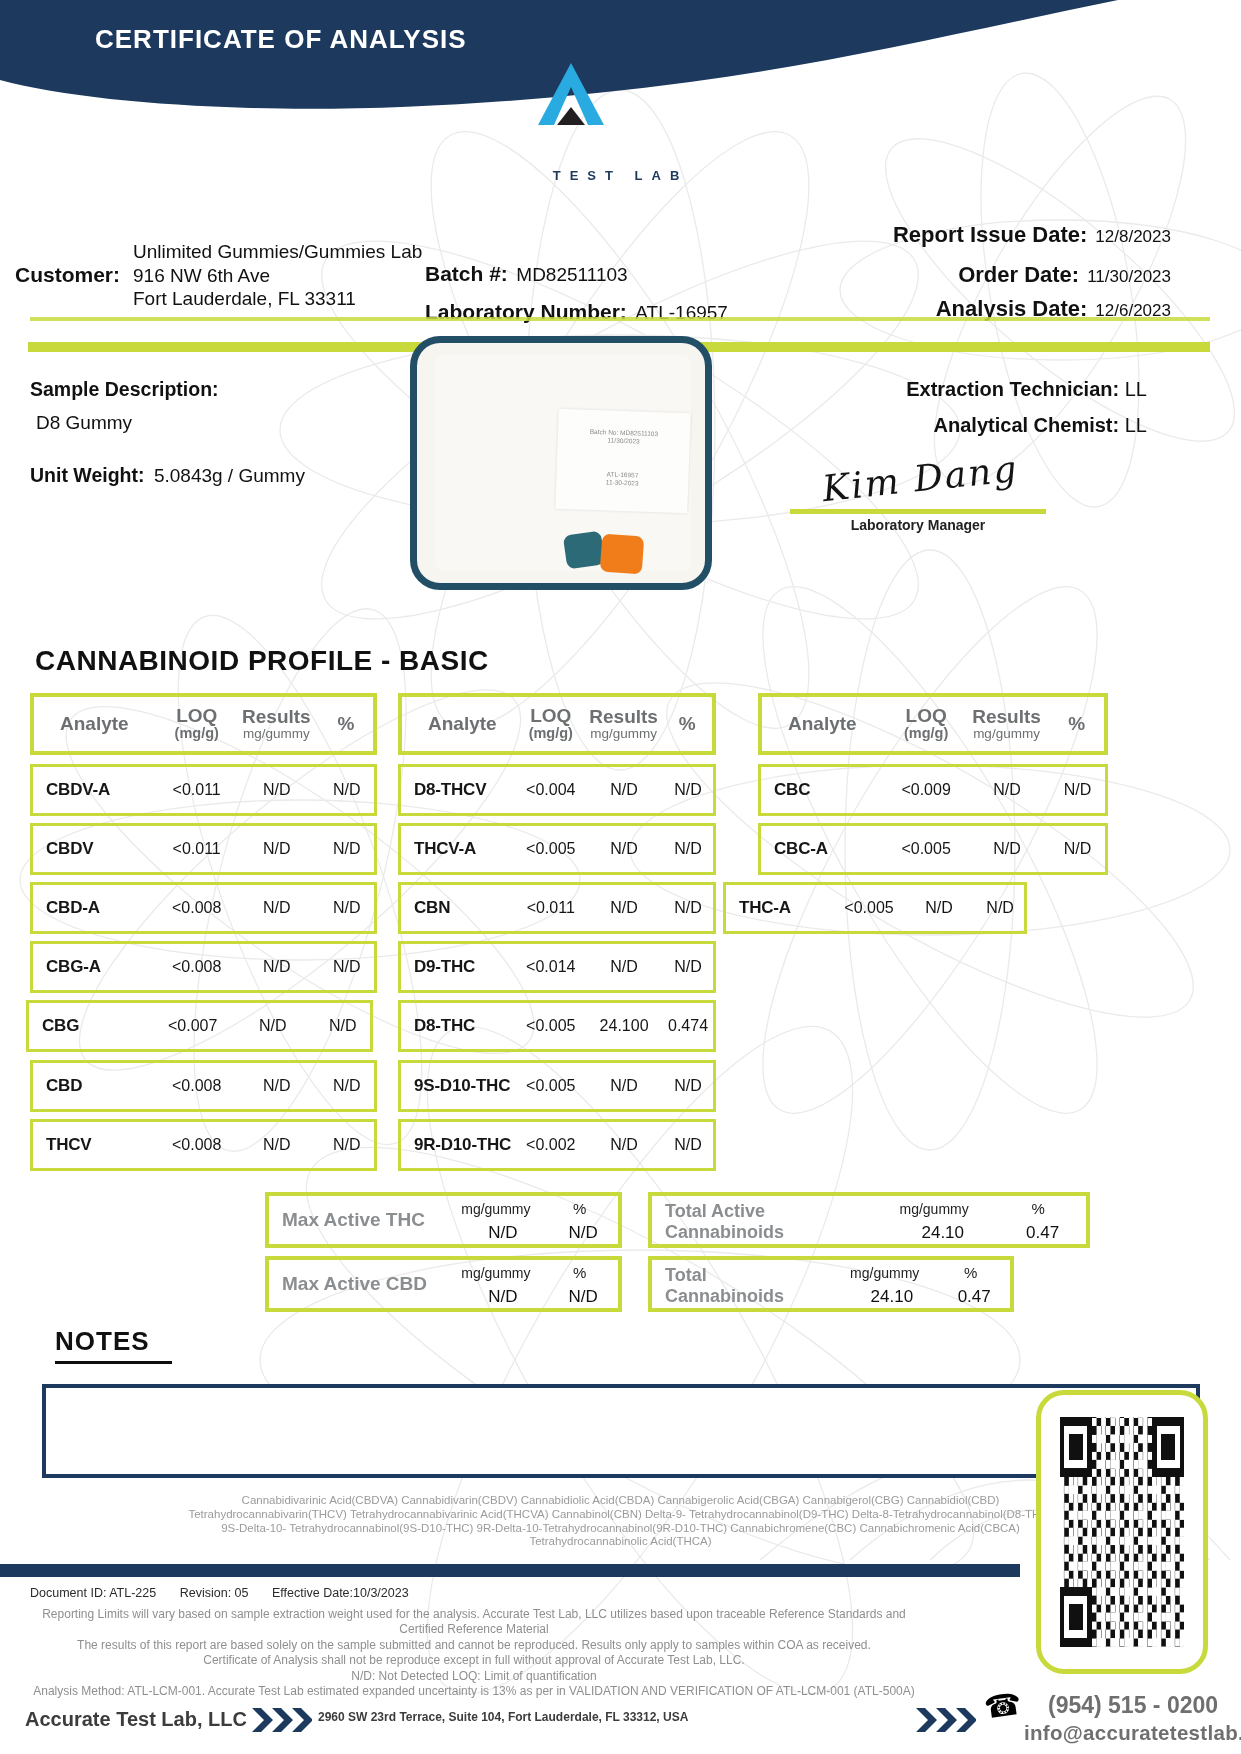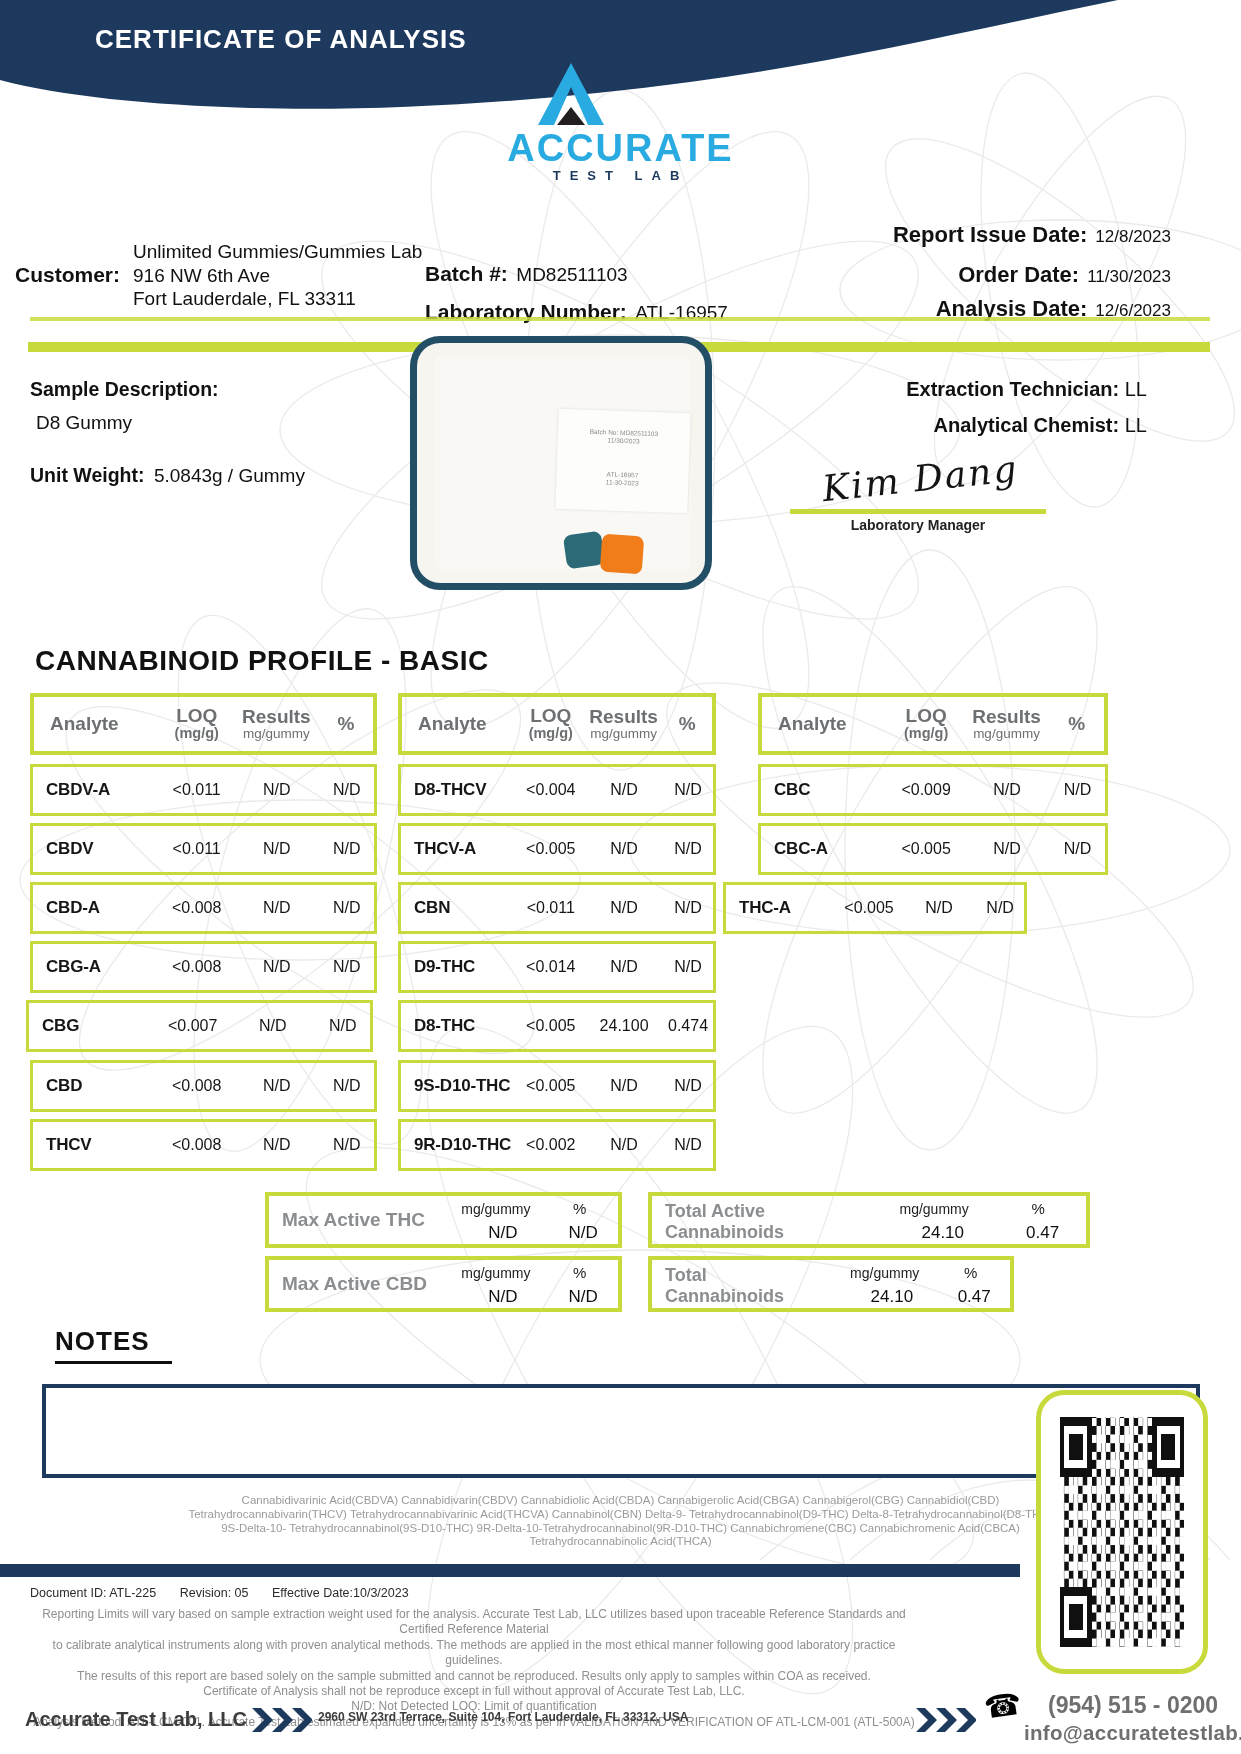--- a/index.html
+++ b/index.html
@@ -33,21 +33,21 @@
   .photo{position:absolute;left:410px;top:336px;width:288px;height:240px;border:7px solid #224e66;
          border-radius:30px;background:#f7f5f0;}
   .photo .bag{position:absolute;left:18px;top:12px;right:14px;bottom:12px;background:#faf8f4;border-radius:8px;}
   .photo .card{position:absolute;left:140px;top:68px;width:132px;height:100px;background:#fdfdfb;
                box-shadow:0 0 3px rgba(0,0,0,.12);transform:rotate(2deg);
                font-size:6.5px;color:#8a8a86;line-height:8px;padding-top:18px;box-sizing:border-box;text-align:center;}
   .gummy{position:absolute;border-radius:8px;}
   
   .thead{position:absolute;height:62px;border:4px solid var(--ch);display:grid;
          grid-template-columns:37% 22% 25% 16%;align-items:center;color:var(--gray);box-sizing:border-box;}
-  .thead .c1{padding-left:16px;font-size:19px;font-weight:bold;}
+  .thead .c1{padding-left:26px;font-size:19px;font-weight:bold;}
   .thead .c2,.thead .c3,.thead .c4{text-align:center;font-size:19px;font-weight:bold;line-height:1.05;}
   .thead .sub-b{display:block;font-size:14.5px;font-weight:bold;}
   .thead .sub-r{display:block;font-size:13.5px;font-weight:normal;}
   .trow{position:absolute;height:52px;border:3px solid var(--ch);display:grid;
         grid-template-columns:37% 22% 25% 16%;align-items:center;font-size:16px;color:#161616;box-sizing:border-box;}
   .trow .c1{padding-left:13px;font-weight:bold;font-size:17px;letter-spacing:-0.2px;}
   .trow .c2,.trow .c3,.trow .c4{text-align:center;}
   
   .sumbox{position:absolute;border:4px solid var(--ch);box-sizing:border-box;}
   .sumbox .slbl{position:absolute;left:13px;top:50%;transform:translateY(-50%);
@@ -123,21 +123,20 @@
 
   <svg class="abs" style="left:0;top:0" width="1241" height="150">
     <path d="M0 0 H1118 C980 28 840 62 690 82 C540 102 380 112 250 108 C150 105 60 96 0 80 Z" fill="#1d3a5e"></path>
   </svg>
   <div class="banner-title">CERTIFICATE OF ANALYSIS</div>
 
   <svg class="abs" style="left:538px;top:63px" width="66" height="62" viewBox="0 0 66 62">
     <path d="M33 0 L66 62 L0 62 Z M33 24 L50 62 L16 62 Z" fill="#29abe2" fill-rule="evenodd"></path>
     <path d="M33 44 L47 62 L19 62 Z" fill="#231f20"></path>
   </svg>
-  <div class="logo-word">ACCURATE</div>
   <div class="logo-sub">TEST LAB</div>
 
   <div class="daterow" style="top:222px">
     <span class="dl">Report Issue Date:</span><span class="dv">12/8/2023</span>
   </div>
   <div class="daterow" style="top:262px">
     <span class="dl">Order Date:</span><span class="dv">11/30/2023</span>
   </div>
   <div class="daterow" style="top:296px">
     <span class="dl">Analysis Date:</span><span class="dv">12/6/2023</span>
@@ -370,21 +369,20 @@
   <div class="divider"></div>
 
   <div class="docmeta">
     <span>Document ID: ATL-225</span>
     <span>Revision: 05</span>
     <span>Effective Date:10/3/2023</span>
   </div>
 
   <div class="disclaimer">
     <div>Reporting Limits will vary based on sample extraction weight used for the analysis. Accurate Test Lab, LLC utilizes based upon traceable Reference Standards and Certified Reference Material</div>
-    <div>to calibrate analytical instruments along with proven analytical methods. The methods are applied in the most ethical manner following good laboratory practice guidelines.</div>
     <div>The results of this report are based solely on the sample submitted and cannot be reproduced. Results only apply to samples within COA as received.</div>
     <div>Certificate of Analysis shall not be reproduce except in full without approval of Accurate Test Lab, LLC.</div>
     <div>N/D: Not Detected   LOQ: Limit of quantification</div>
     <div>Analysis Method: ATL-LCM-001.   Accurate Test Lab estimated expanded uncertainty is 13% as per in VALIDATION AND VERIFICATION OF ATL-LCM-001 (ATL-500A)</div>
   </div>
 
   <div class="qrbox">
     <svg style="position:absolute;left:14px;top:14px" width="134" height="246" viewBox="0 0 29 29" preserveAspectRatio="none" shape-rendering="crispEdges">
       <defs>
         <pattern id="p1" width="2" height="2" patternUnits="userSpaceOnUse">

